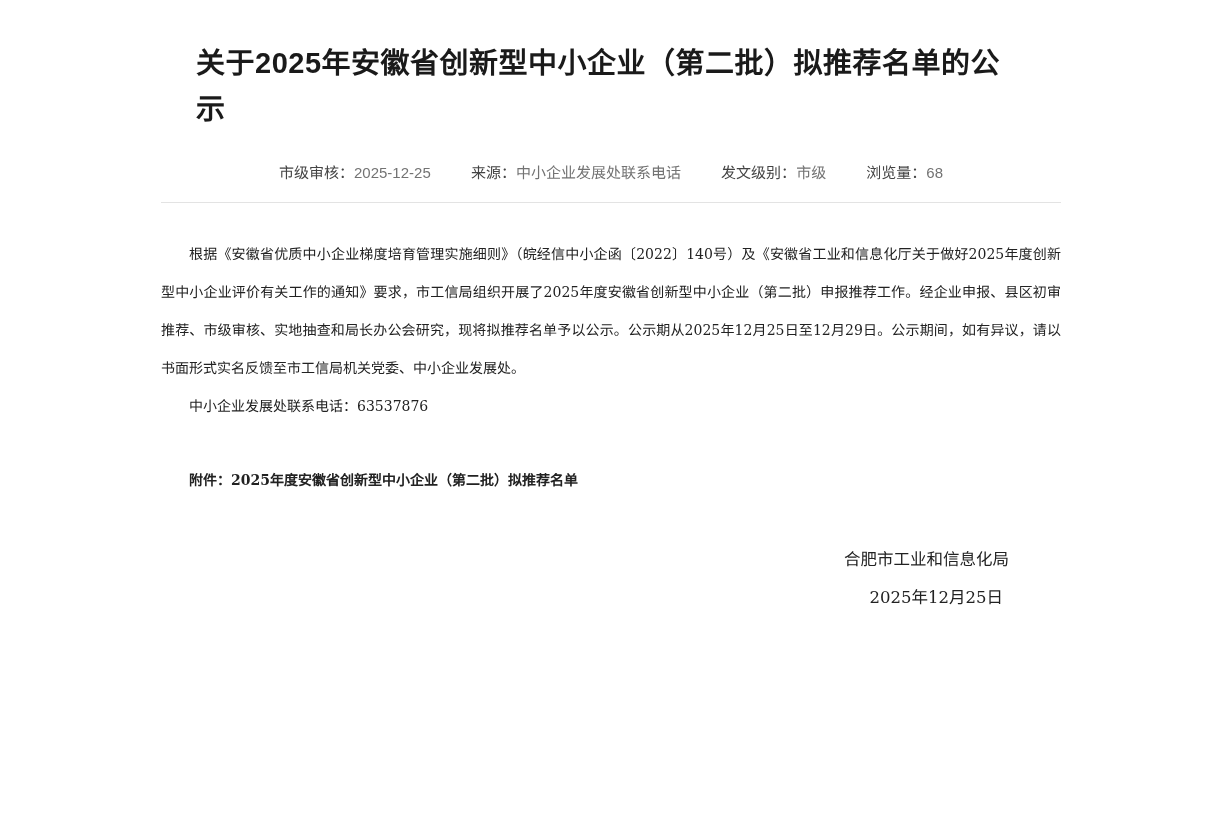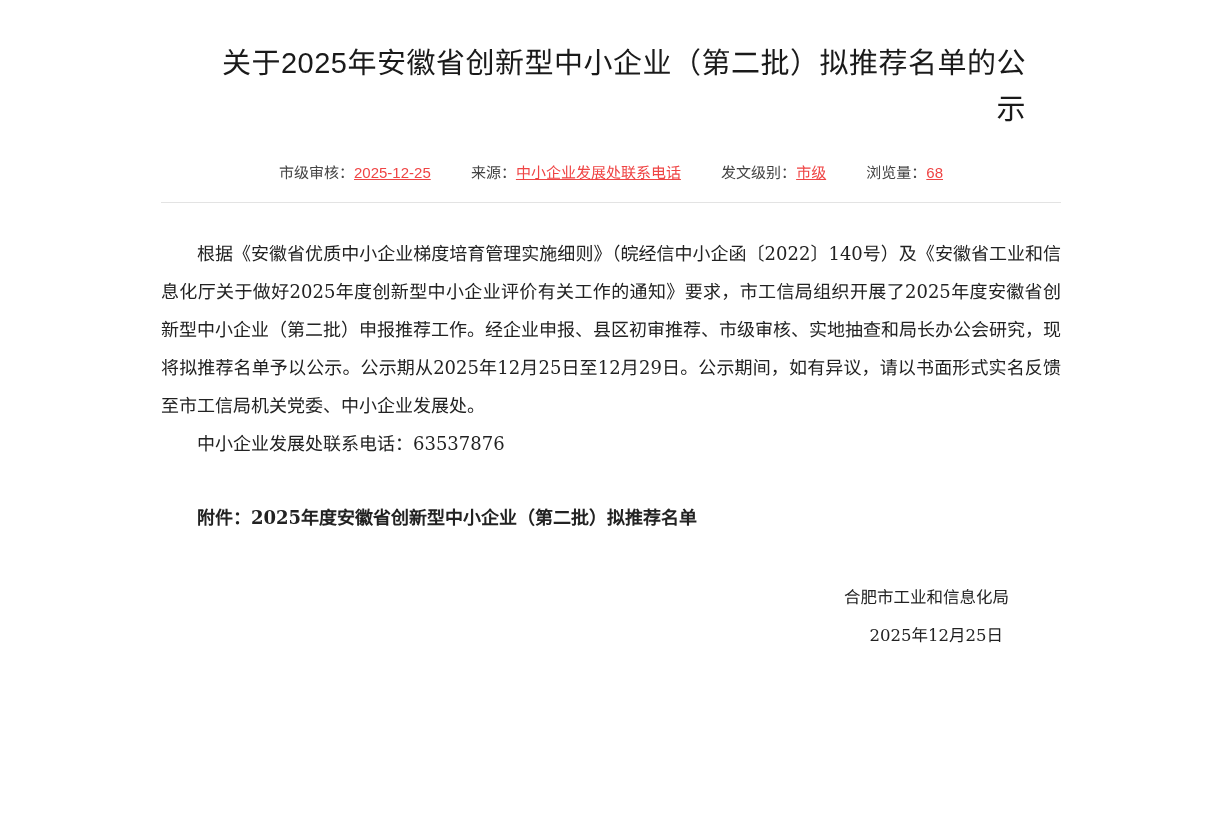--- a/index.html
+++ b/index.html
@@ -21,24 +21,24 @@
     background: #fff;
     position: relative;
   }
   .article {
     width: 900px;
     margin: 0 auto;
     padding-top: 40px;
   }
   .article-title {
     font-family: "Liberation Sans", "DejaVu Sans", sans-serif;
-    font-weight: normal;
+    font-weight: bold;
     font-size: 29px;
     line-height: 46px;
-    text-align: right;
+    text-align: left;
     color: #1a1a1a;
     margin: 0 auto;
     width: 830px;
     letter-spacing: 0.5px;
   }
   .meta-bar {
     margin-top: 30px;
     text-align: center;
     font-size: 15px;
     color: #444;
@@ -49,27 +49,26 @@
   }
   .meta-item {
     display: inline-block;
     margin: 0 18px;
     white-space: nowrap;
   }
   .meta-label {
     color: #444;
   }
   .meta-value {
-    color: #ef4444;
-    text-decoration: underline;
+    color: #737373;
   }
   .body-text {
     margin-top: 32px;
     font-family: "DejaVu Serif", "Liberation Serif", serif;
-    font-size: 18px;
+    font-size: 14px;
     line-height: 38px;
     color: #222;
     text-align: justify;
     text-justify: inter-ideograph;
   }
   .para-indent {
     text-indent: 2em;
     margin: 0;
   }
   .contact-line {

